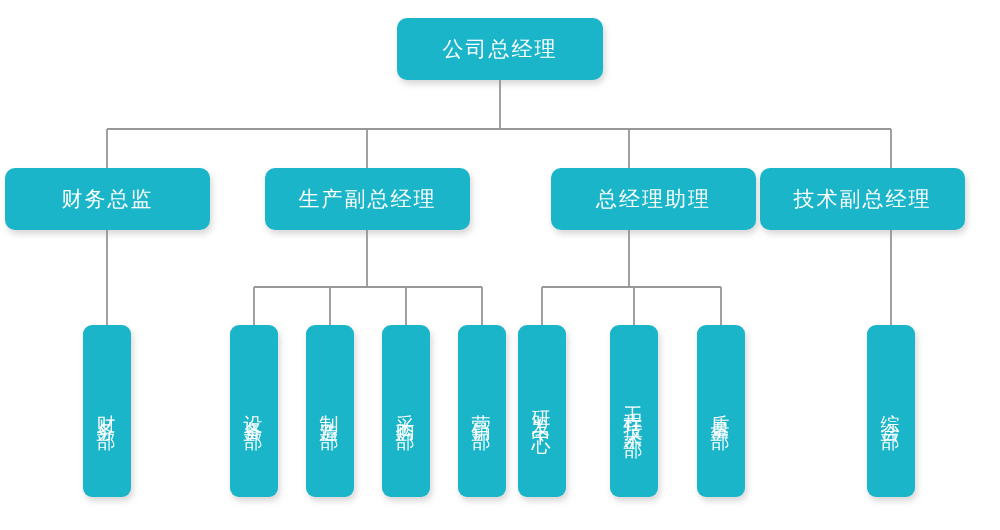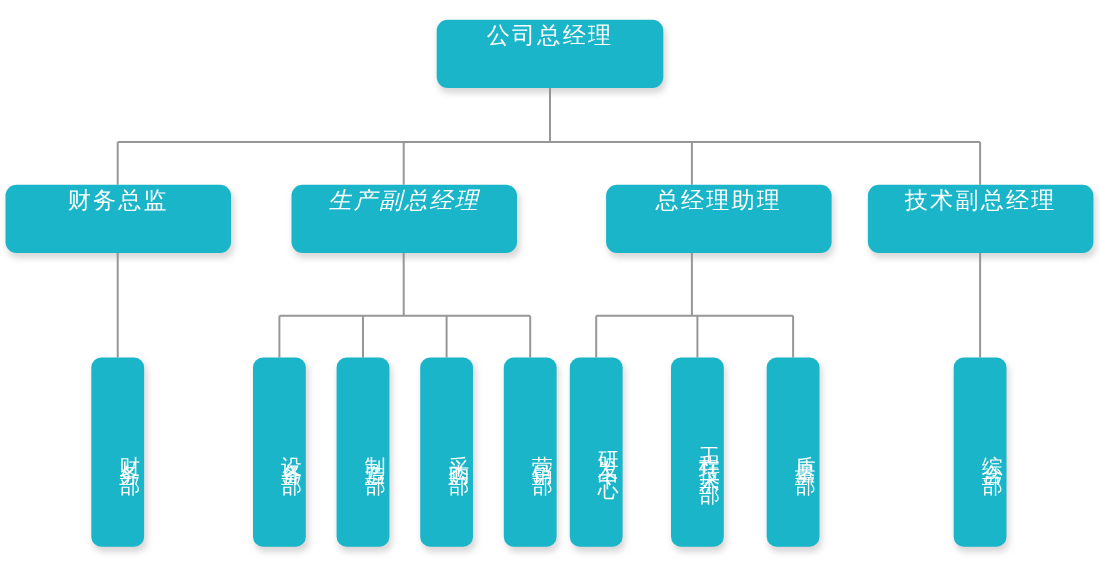--- a/index.html
+++ b/index.html
@@ -20,37 +20,38 @@
   .connectors path{
     stroke:var(--connector);
     stroke-width:1.8;
     fill:none;
   }
   .node{
     position:absolute;
     background:var(--box-fill);
     color:var(--text);
     display:flex;
+    align-items:center;
     justify-content:center;
     border-radius:10px;
     box-shadow:2px 4px 6px rgba(140,140,140,0.35);
     box-sizing:border-box;
   }
   .h-node{
     height:62px;
     font-size:21px;
     letter-spacing:2px;
     white-space:nowrap;
   }
   .root-node{left:397px;top:18px;width:206px;}
   .l2-node{top:168px;width:205px;}
   .l2-0{left:5px;}
-  .l2-1{left:265px;font-style:italic;}
+  .l2-1{left:265px;}
   .l2-2{left:527px;margin-left:24px;}
-  .l2-3{left:789px;}
+  .l2-3{left:760px;}
   .v-node{
     top:325px;
     width:48px;height:172px;
     writing-mode:vertical-rl;
     text-orientation:upright;
     font-size:19px;
     letter-spacing:0.42em;
     border-radius:9px;
   }
   .v-0{left:83px;}

